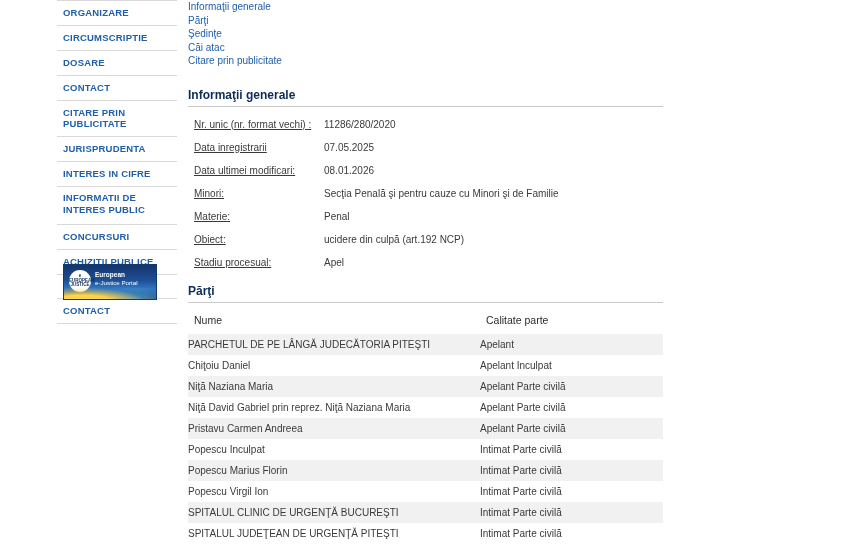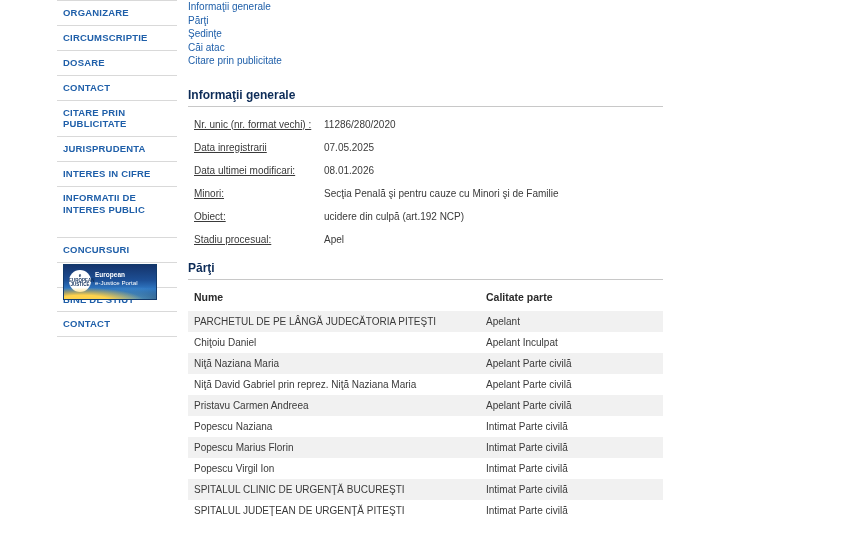--- a/index.html
+++ b/index.html
@@ -38,21 +38,21 @@
     letter-spacing: 0.2px;
     line-height: 1.25;
     text-decoration: none;
     cursor: pointer;
   }
   .nav-item:first-child {
     border-top: 1px solid #d9d9d9;
   }
   .nav-item.two-line {
     padding-top: 5px;
-    padding-bottom: 21px;
+    padding-bottom: 8px;
   }
   
   .banner {
     position: absolute;
     left: 63px;
     top: 264px;
     width: 92px;
     height: 34px;
     border: 1px solid #123a6b;
     background: linear-gradient(180deg, #15346b 0%, #1d4f95 45%, #2f77c2 70%, #0e2a52 100%);
@@ -138,26 +138,26 @@
     color: #3a3a3a;
   }
   .info-table td.label {
     width: 118px;
     color: #3a3a3a;
     text-decoration: underline;
   }
   .parties-table th {
     text-align: left;
     font-size: 10.5px;
-    font-weight: bold;
+    font-weight: normal;
     color: #2b2b2b;
     padding: 5px 6px 8px 6px;
   }
   .parties-table td {
-    padding: 5px 6px;
+    padding: 5px 0;
     color: #3a3a3a;
     font-size: 10px;
   }
   .parties-table tbody tr:nth-child(odd) {
     background: #f1f1f1;
   }
   .parties-table tbody tr:nth-child(even) {
     background: #ffffff;
   }
   .col-name { width: 280px; }
@@ -215,20 +215,24 @@
         </tr>
         <tr>
           <td class="label">Data ultimei modificari:</td>
           <td>08.01.2026</td>
         </tr>
         <tr>
           <td class="label">Minori:</td>
           <td>Secţia Penală şi pentru cauze cu Minori şi de Familie</td>
         </tr>
         <tr>
+          <td class="label">Materie:</td>
+          <td>Penal</td>
+        </tr>
+        <tr>
           <td class="label">Obiect:</td>
           <td>ucidere din culpă (art.192 NCP)</td>
         </tr>
         <tr>
           <td class="label">Stadiu procesual:</td>
           <td>Apel</td>
         </tr>
       </tbody>
     </table>
 
@@ -256,21 +260,21 @@
         </tr>
         <tr>
           <td>Niţă David Gabriel prin reprez. Niţă Naziana Maria</td>
           <td>Apelant Parte civilă</td>
         </tr>
         <tr>
           <td>Pristavu Carmen Andreea</td>
           <td>Apelant Parte civilă</td>
         </tr>
         <tr>
-          <td>Popescu Naziana</td>
+          <td>Popescu Inculpat</td>
           <td>Intimat Parte civilă</td>
         </tr>
         <tr>
           <td>Popescu Marius Florin</td>
           <td>Intimat Parte civilă</td>
         </tr>
         <tr>
           <td>Popescu Virgil Ion</td>
           <td>Intimat Parte civilă</td>
         </tr>

